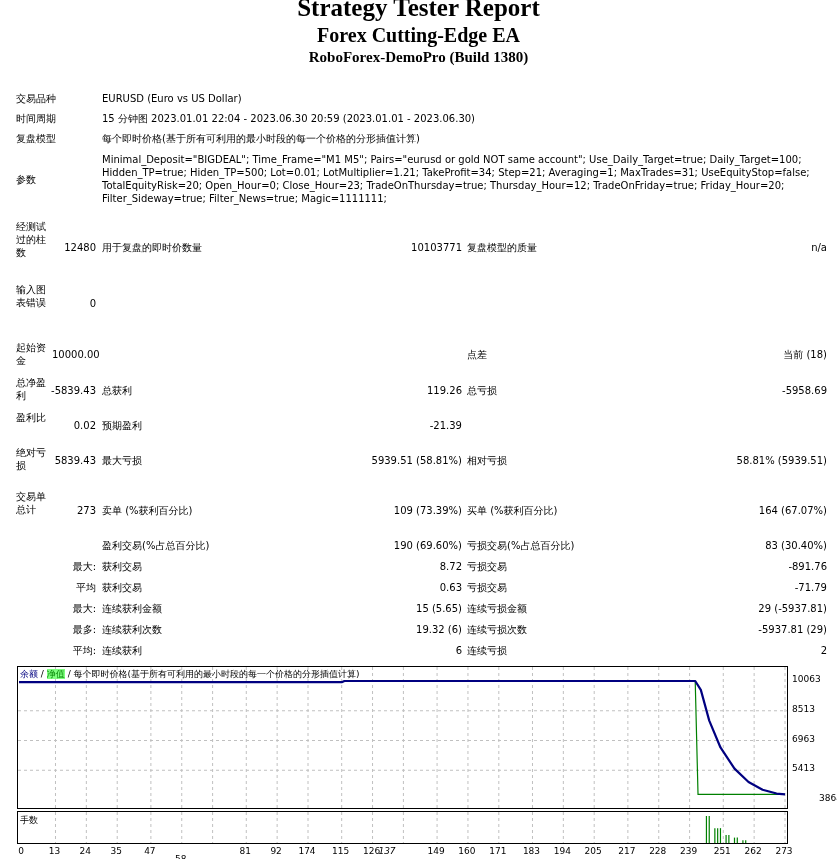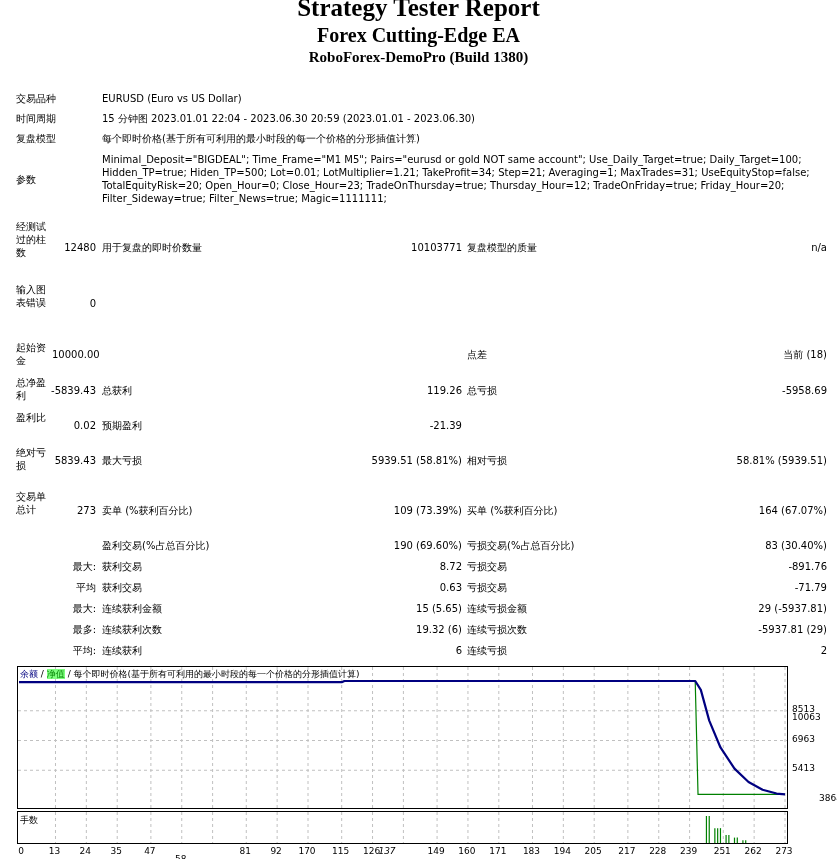--- a/index.html
+++ b/index.html
@@ -182,37 +182,37 @@
       <line x1="708.0769230769231" y1="31" x2="708.0769230769231" y2="22.9" stroke="#008000" stroke-width="1.2"></line>
       <line x1="710.8827838827839" y1="31" x2="710.8827838827839" y2="22.9" stroke="#008000" stroke-width="1.2"></line>
       <line x1="716.4945054945055" y1="31" x2="716.4945054945055" y2="25.6" stroke="#008000" stroke-width="1.2"></line>
       <line x1="719.3003663003662" y1="31" x2="719.3003663003662" y2="25.6" stroke="#008000" stroke-width="1.2"></line>
       <line x1="724.9120879120879" y1="31" x2="724.9120879120879" y2="28.3" stroke="#008000" stroke-width="1.2"></line>
       <line x1="727.7179487179487" y1="31" x2="727.7179487179487" y2="28.3" stroke="#008000" stroke-width="1.2"></line>
     </svg>
   <div class="legend" style="top:2px">手数</div>
 </div>
 <div id="ylabels">
-    <div class="ylab" style="top: 712px;">10063</div>
+    <div class="ylab" style="top: 674px;">10063</div>
     <div class="ylab" style="top: 703.755px;">8513</div>
     <div class="ylab" style="top: 733.51px;">6963</div>
     <div class="ylab" style="top: 763.264px;">5413</div>
     <div class="ylab" style="top: 793px; margin-left: 27px;">3864</div>
   </div>
 <div id="xlabels">
     <div class="xlab" style="left: 21px;">0</div>
     <div class="xlab" style="left: 54.4762px;">13</div>
     <div class="xlab" style="left: 85.3407px;">24</div>
     <div class="xlab" style="left: 116.205px;">35</div>
     <div class="xlab" style="left: 149.875px;">47</div>
     <div class="xlab" style="left: 180.74px; margin-top: 8px;">58</div>
     <div class="xlab" style="left: 211.604px; margin-top: 20px;">69</div>
     <div class="xlab" style="left: 245.275px;">81</div>
     <div class="xlab" style="left: 276.139px;">92</div>
-    <div class="xlab" style="left: 307.004px;">170</div>
+    <div class="xlab" style="left: 307.004px;">174</div>
     <div class="xlab" style="left: 340.674px;">115</div>
     <div class="xlab" style="left: 371.538px;">126</div>
     <div class="xlab" style="left: 387px; font-style: italic;">137</div>
     <div class="xlab" style="left: 436.073px;">149</div>
     <div class="xlab" style="left: 466.938px;">160</div>
     <div class="xlab" style="left: 497.802px;">171</div>
     <div class="xlab" style="left: 531.473px;">183</div>
     <div class="xlab" style="left: 562.337px;">194</div>
     <div class="xlab" style="left: 593.201px;">205</div>
     <div class="xlab" style="left: 626.872px;">217</div>

